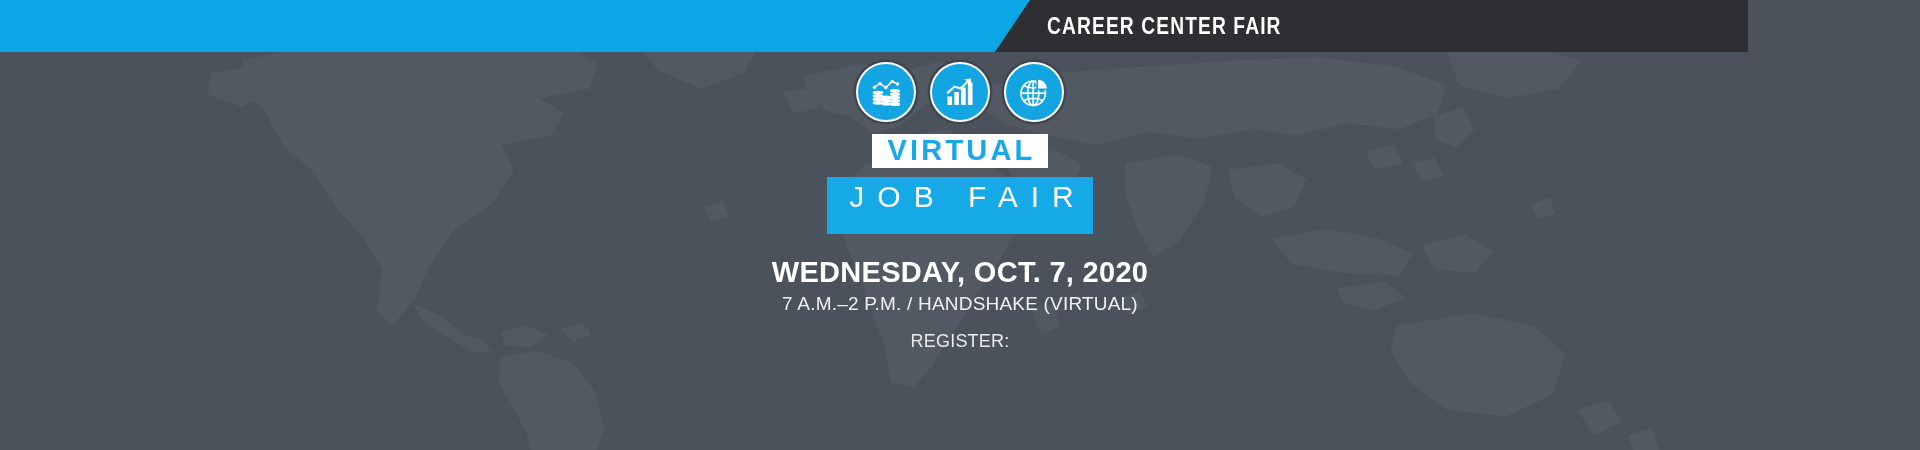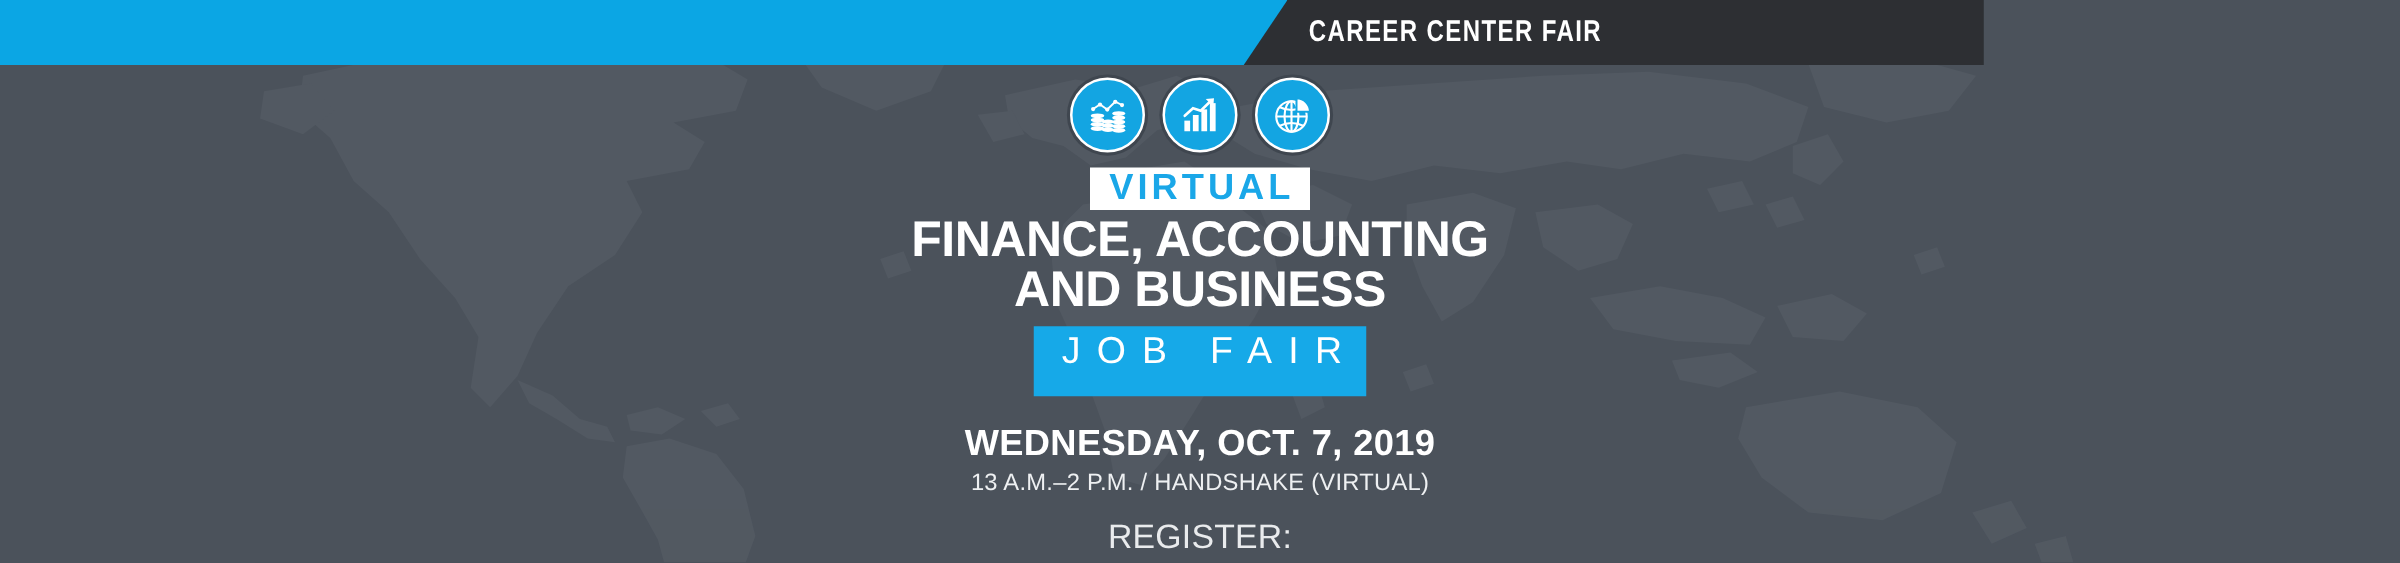--- a/index.html
+++ b/index.html
@@ -31,21 +31,21 @@
     height: 420px;
     transform: translateX(-50%);
     opacity: 0.40;
   }
   #map-svg path { fill: #5d646d; }
 
   
   #header-bar {
     position: absolute;
     left: 0; top: 0;
-    width: 1587px;
+    width: 1748px;
     height: 52px;
     background: #2d2f33;
     z-index: 5;
   }
   #header-blue {
     position: absolute;
     left: 0; top: 0;
     width: 1030px;
     height: 52px;
     background: #0ba6e4;
@@ -153,21 +153,21 @@
 
   
   #register-row {
     margin-top: 16px;
     display: flex;
     align-items: center;
     gap: 10px;
   }
   #register-label {
     color: #e9ebed;
-    font-size: 27px;
+    font-size: 18px;
     font-weight: 400;
     letter-spacing: 0.2px;
   }
   #register-url {
     background: #16a9e8;
     color: #ffffff;
     font-size: 27px;
     font-weight: bold;
     letter-spacing: 0.2px;
     padding: 4px 12px 6px 12px;
@@ -295,28 +295,24 @@
           <g>
             <path d="M19.2 13.4 L19.2 2.6 A10.8 10.8 0 0 1 30.0 13.4 Z" fill="#ffffff" stroke="#13a5e2" stroke-width="1.6"></path>
           </g>
         </svg>
       </div>
 
     </div>
 
     <div id="virtual-badge">VIRTUAL</div>
 
-    <div id="headline">
-      <span class="line1">FINANCE, ACCOUNTING</span>
-      <span class="line2">AND BUSINESS</span>
-    </div>
 
     <div id="jobfair-bar">JOB FAIR</div>
 
-    <div id="date-line">WEDNESDAY, OCT. 7, 2019</div>
-    <div id="time-line">13 A.M.–2 P.M. / HANDSHAKE (VIRTUAL)</div>
+    <div id="date-line">WEDNESDAY, OCT. 7, 2020</div>
+    <div id="time-line">7 A.M.–2 P.M. / HANDSHAKE (VIRTUAL)</div>
 
     <div id="register-row">
       <span id="register-label">REGISTER:</span>
     </div>
 
   </div>
 </div>
 
 </body></html>

